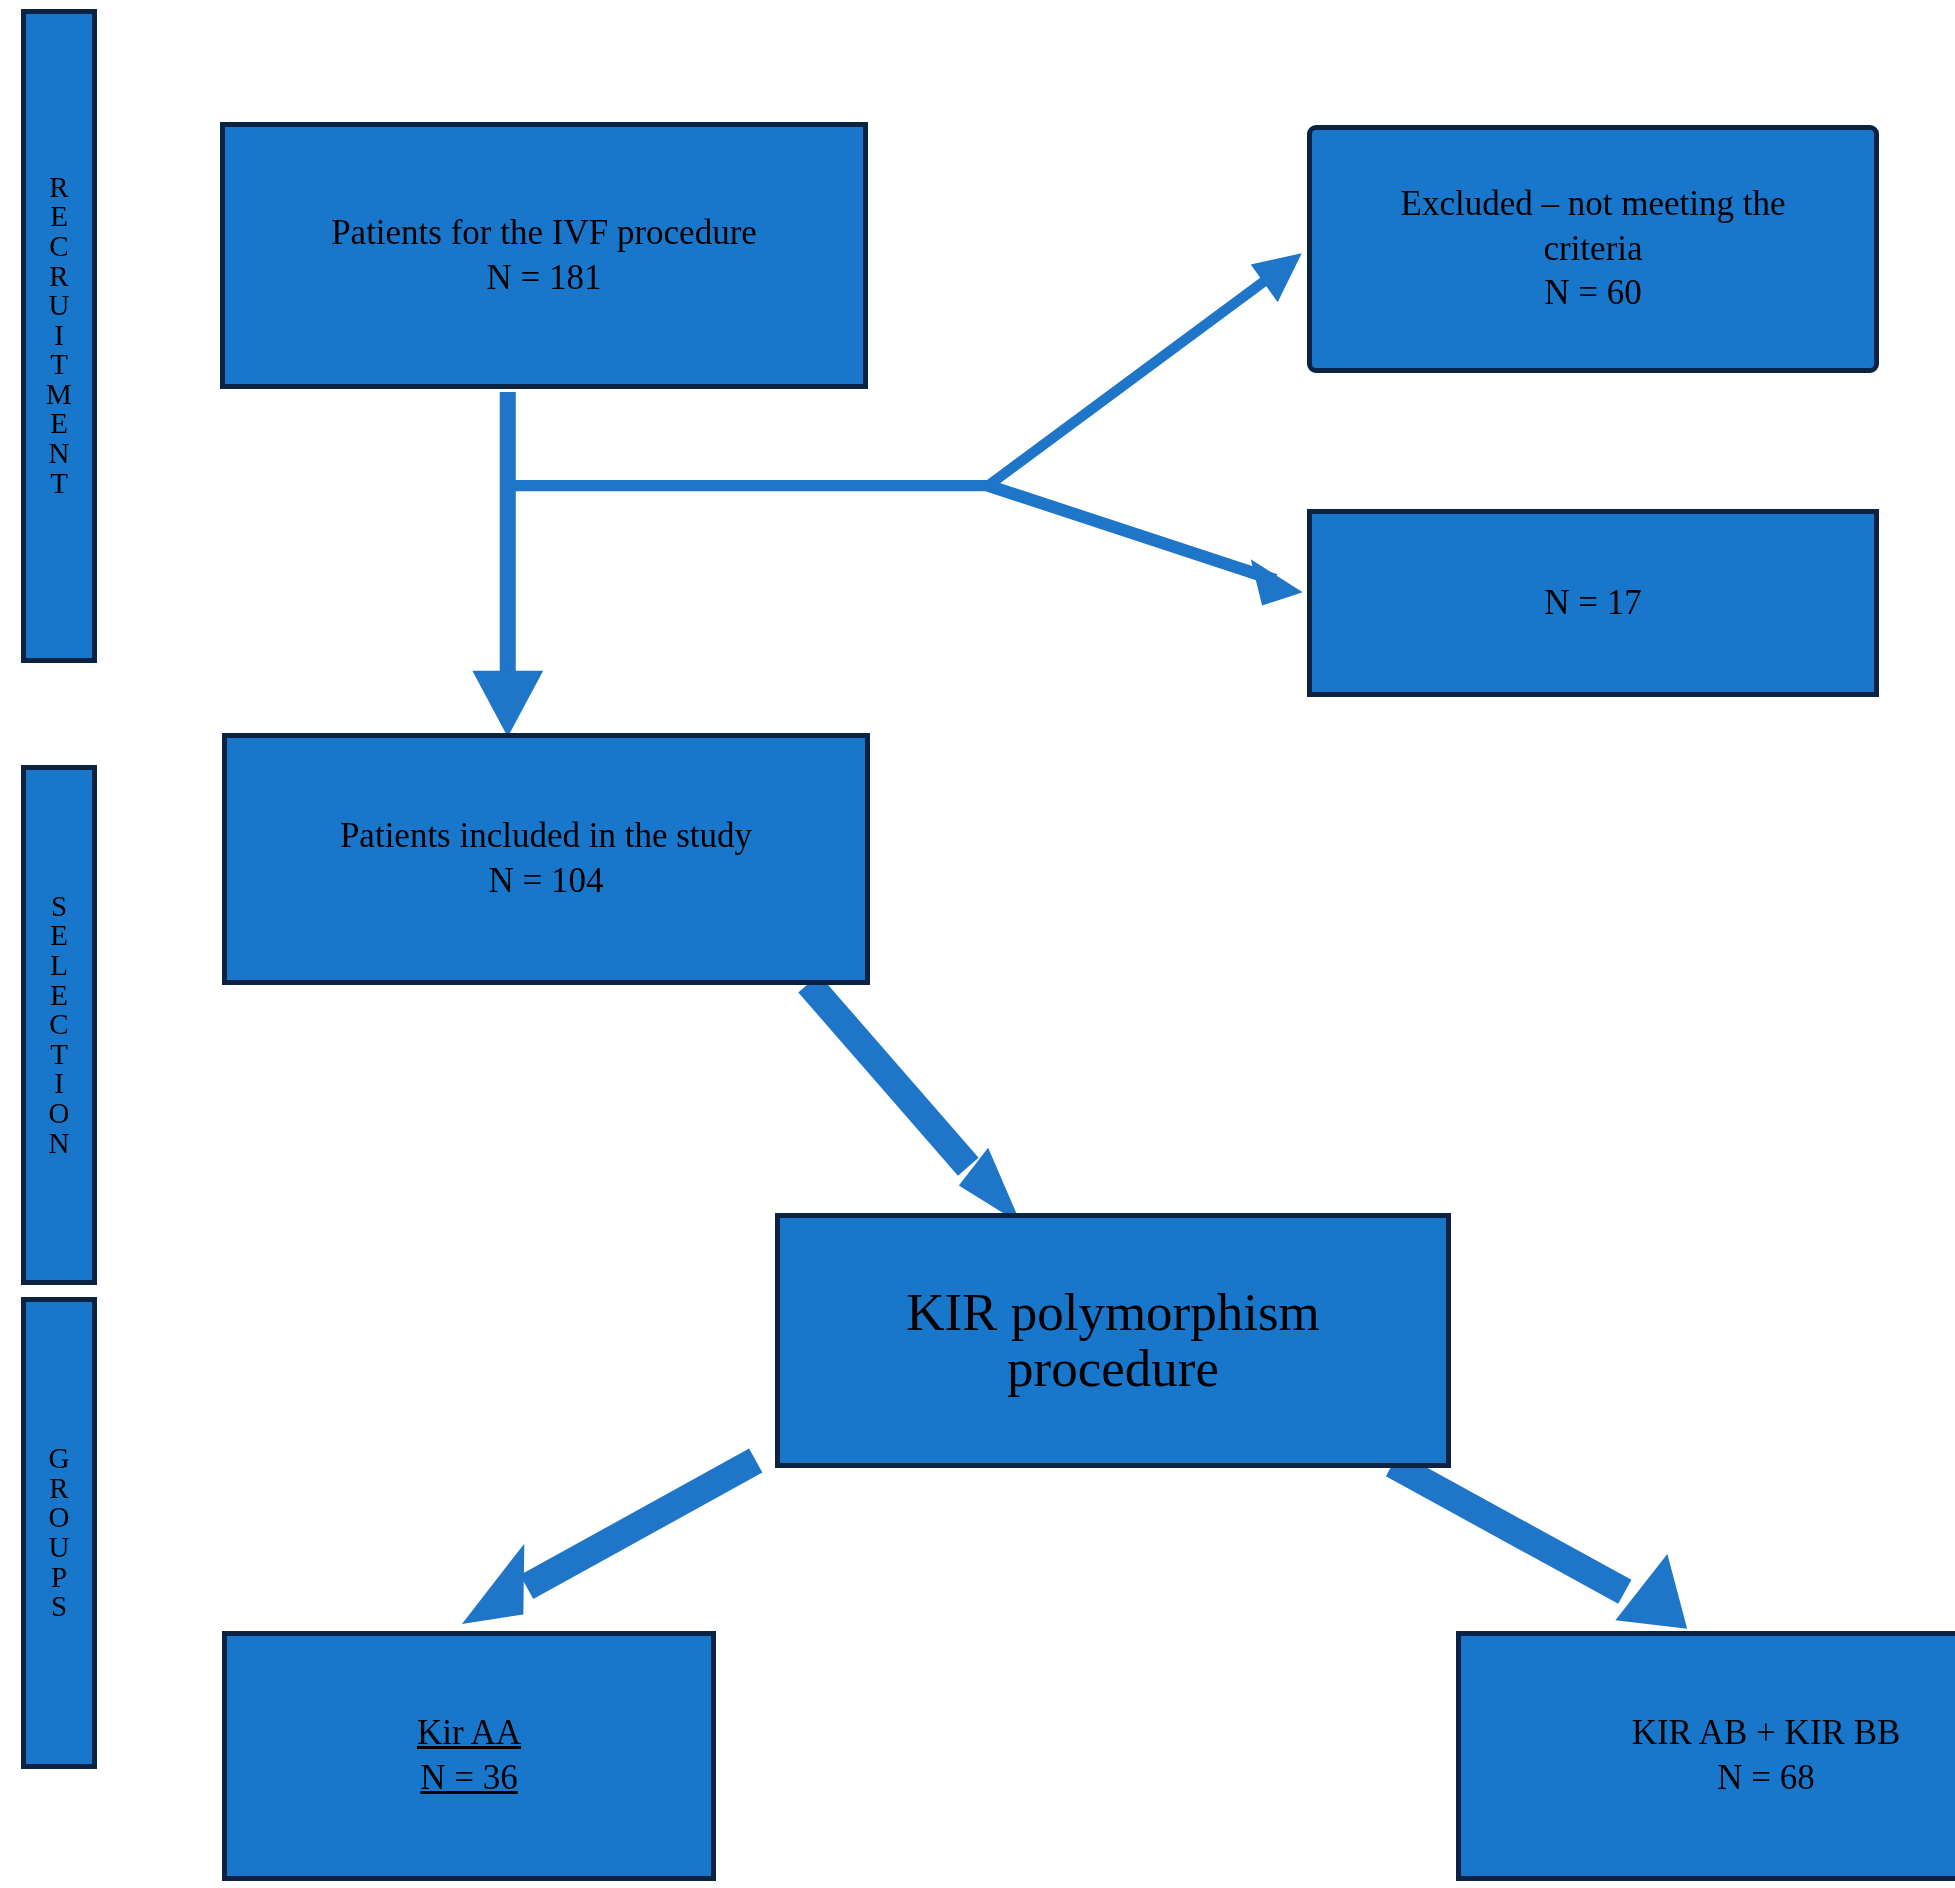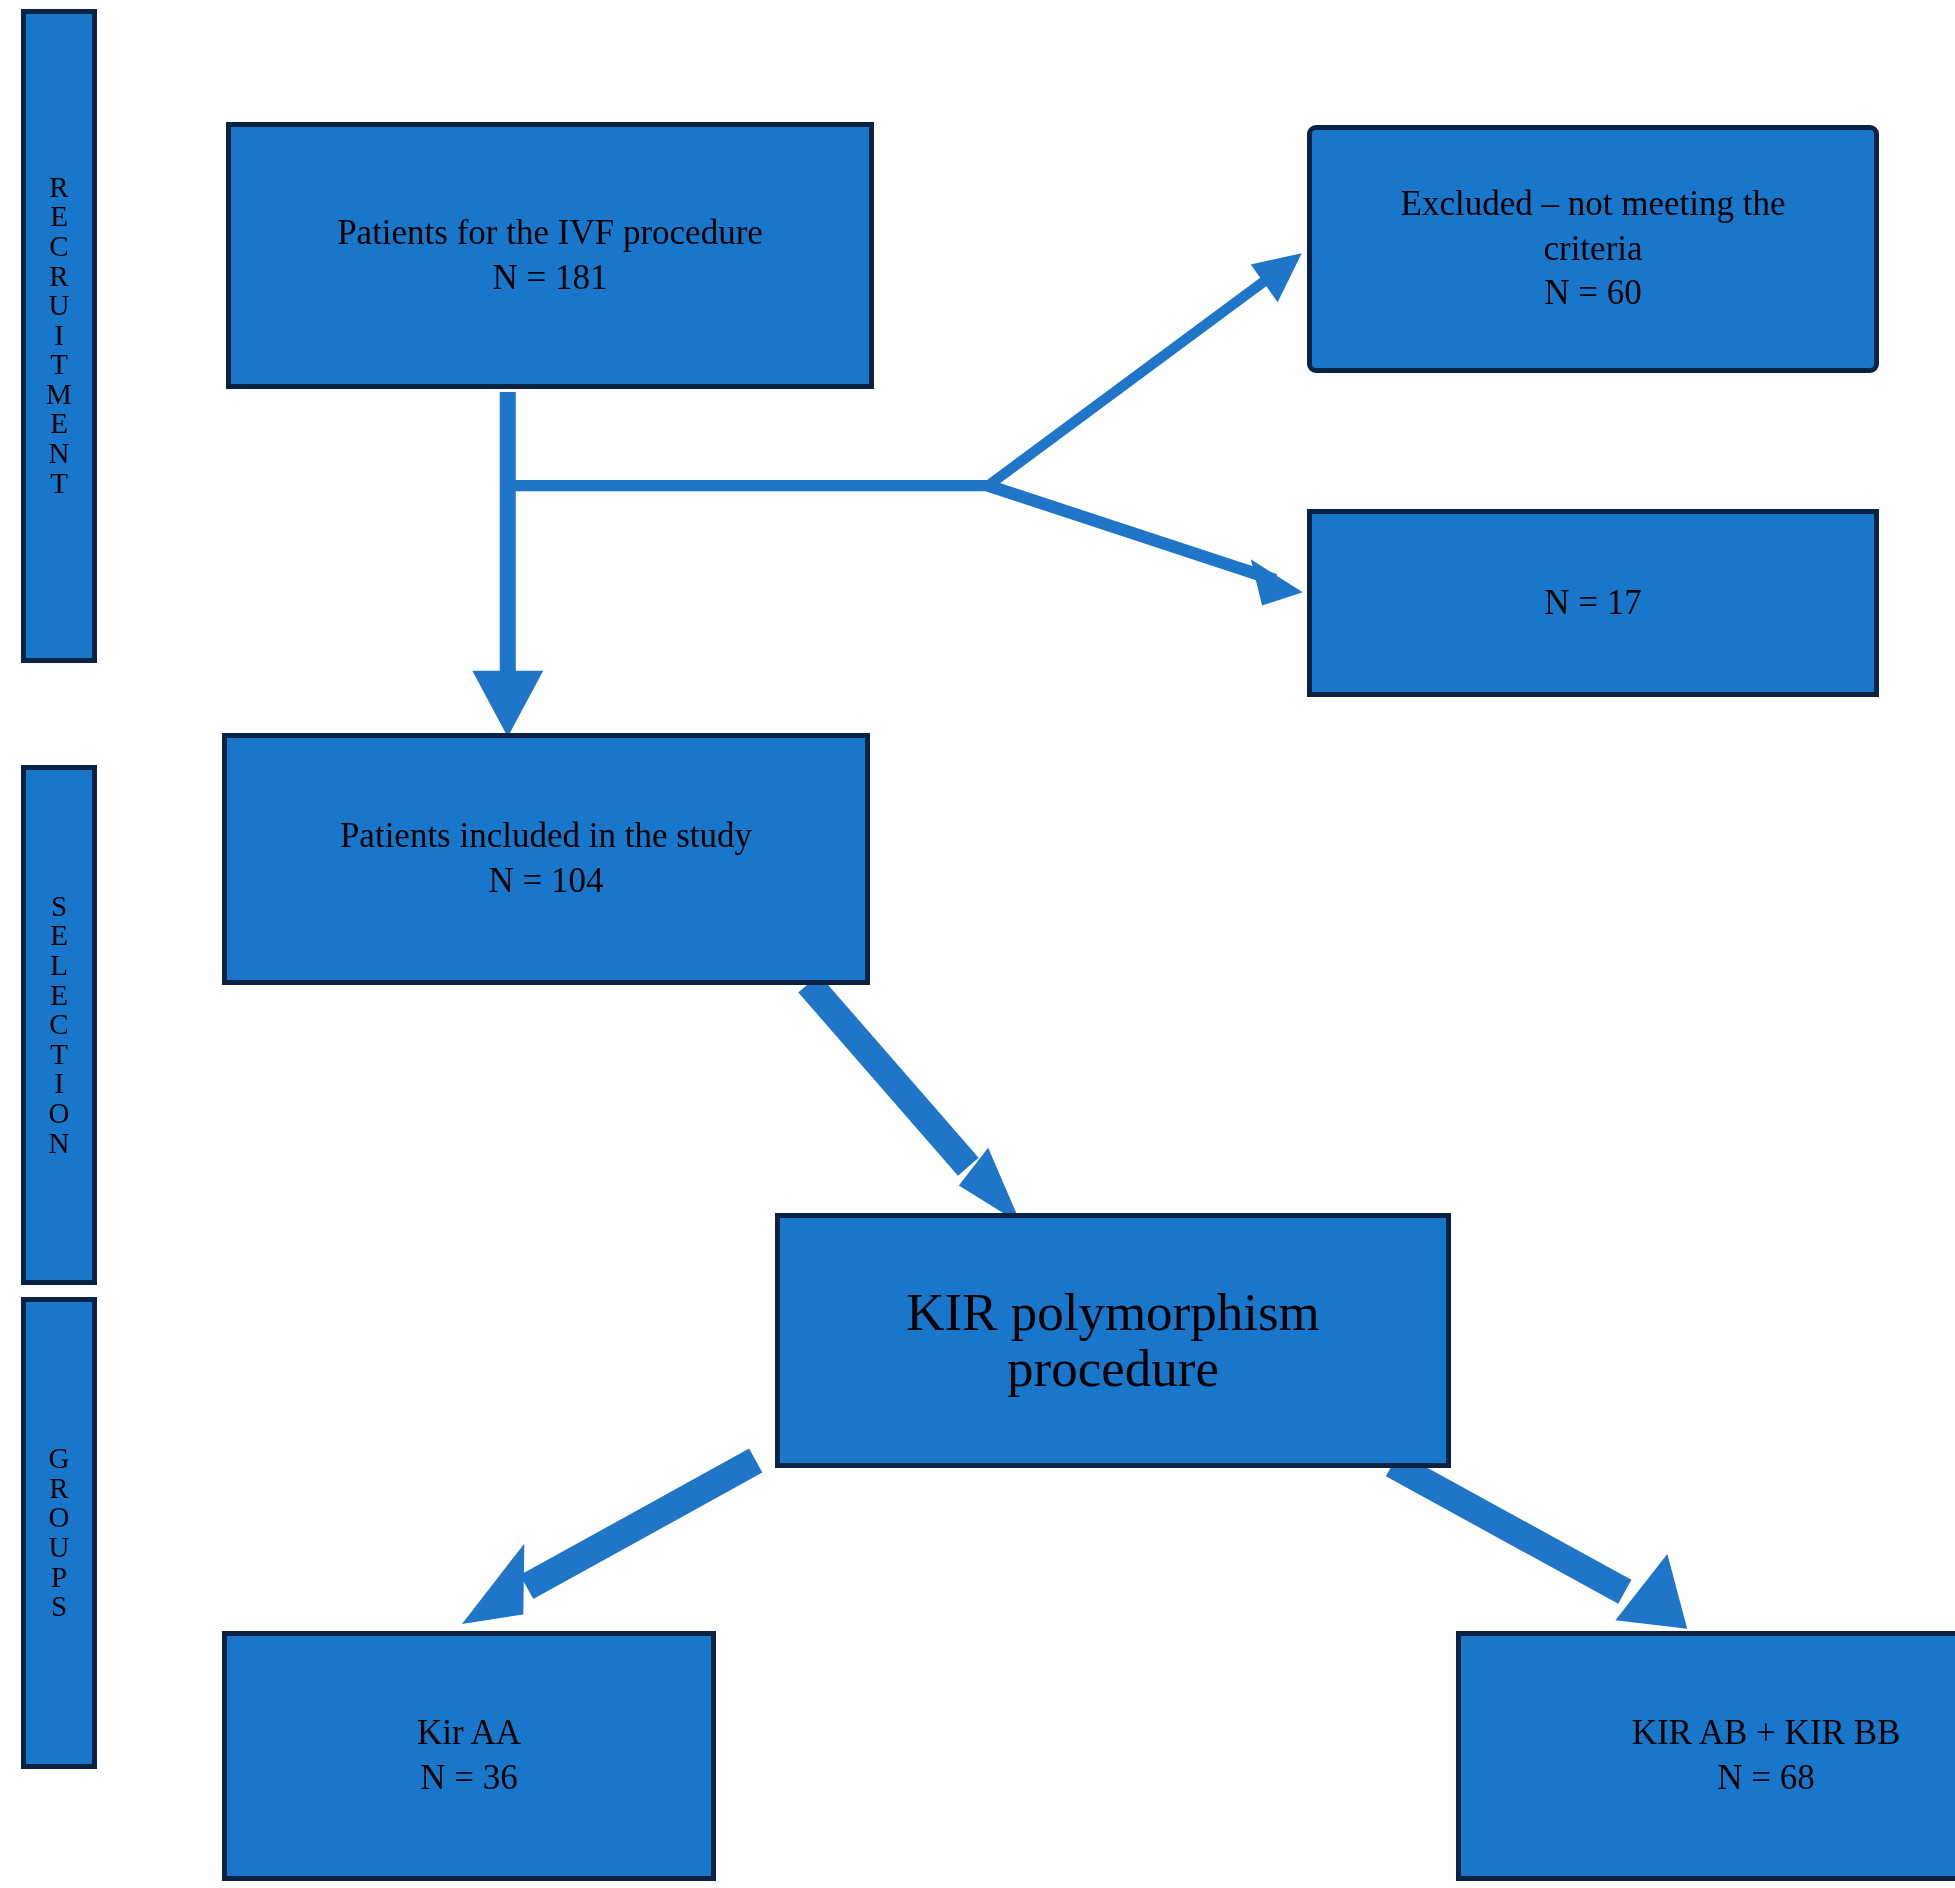--- a/index.html
+++ b/index.html
@@ -141,21 +141,21 @@
     <span class="stack">
         <span class="ch">G</span>
         <span class="ch">R</span>
         <span class="ch">O</span>
         <span class="ch">U</span>
         <span class="ch">P</span>
         <span class="ch">S</span>
       </span>
   </div>
 
-  <div class="node fs-reg" style="left:226px; top:122px; width:648px; height:267px;justify-content:center;">
+  <div class="node fs-reg" style="left:220px; top:122px; width:648px; height:267px;justify-content:center;">
     <span class="line">Patients for the IVF procedure</span>
     <span class="line">N = 181</span>
   </div>
 
   <div class="node fs-reg" style="left:1307px; top:125px; width:572px; height:248px;border-radius:9px;">
     <span class="line">Excluded – not meeting the</span>
     <span class="line">criteria</span>
     <span class="line">N = 60</span>
   </div>
 
@@ -166,21 +166,21 @@
   <div class="node fs-reg" style="left:222px; top:733px; width:648px; height:252px;">
     <span class="line">Patients included in the study</span>
     <span class="line">N = 104</span>
   </div>
 
   <div class="node fs-big" style="left:745px; top:1213px; width:676px; height:255px; line-height:1.04;margin-left:30px;">
     <span class="line">KIR polymorphism</span>
     <span class="line">procedure</span>
   </div>
 
-  <div class="node fs-reg" style="left:222px; top:1631px; width:494px; height:250px;">
+  <div class="node fs-reg" style="left:222px; top:1631px; width:494px; height:250px;text-decoration:underline;">
     <span class="line">Kir AA</span>
     <span class="line">N = 36</span>
   </div>
 
   <div class="node fs-reg" style="left:1413px; top:1631px; width:620px; height:250px;margin-left:43px;">
     <span class="line">KIR AB + KIR BB</span>
     <span class="line">N = 68</span>
   </div>
 
 </div>

